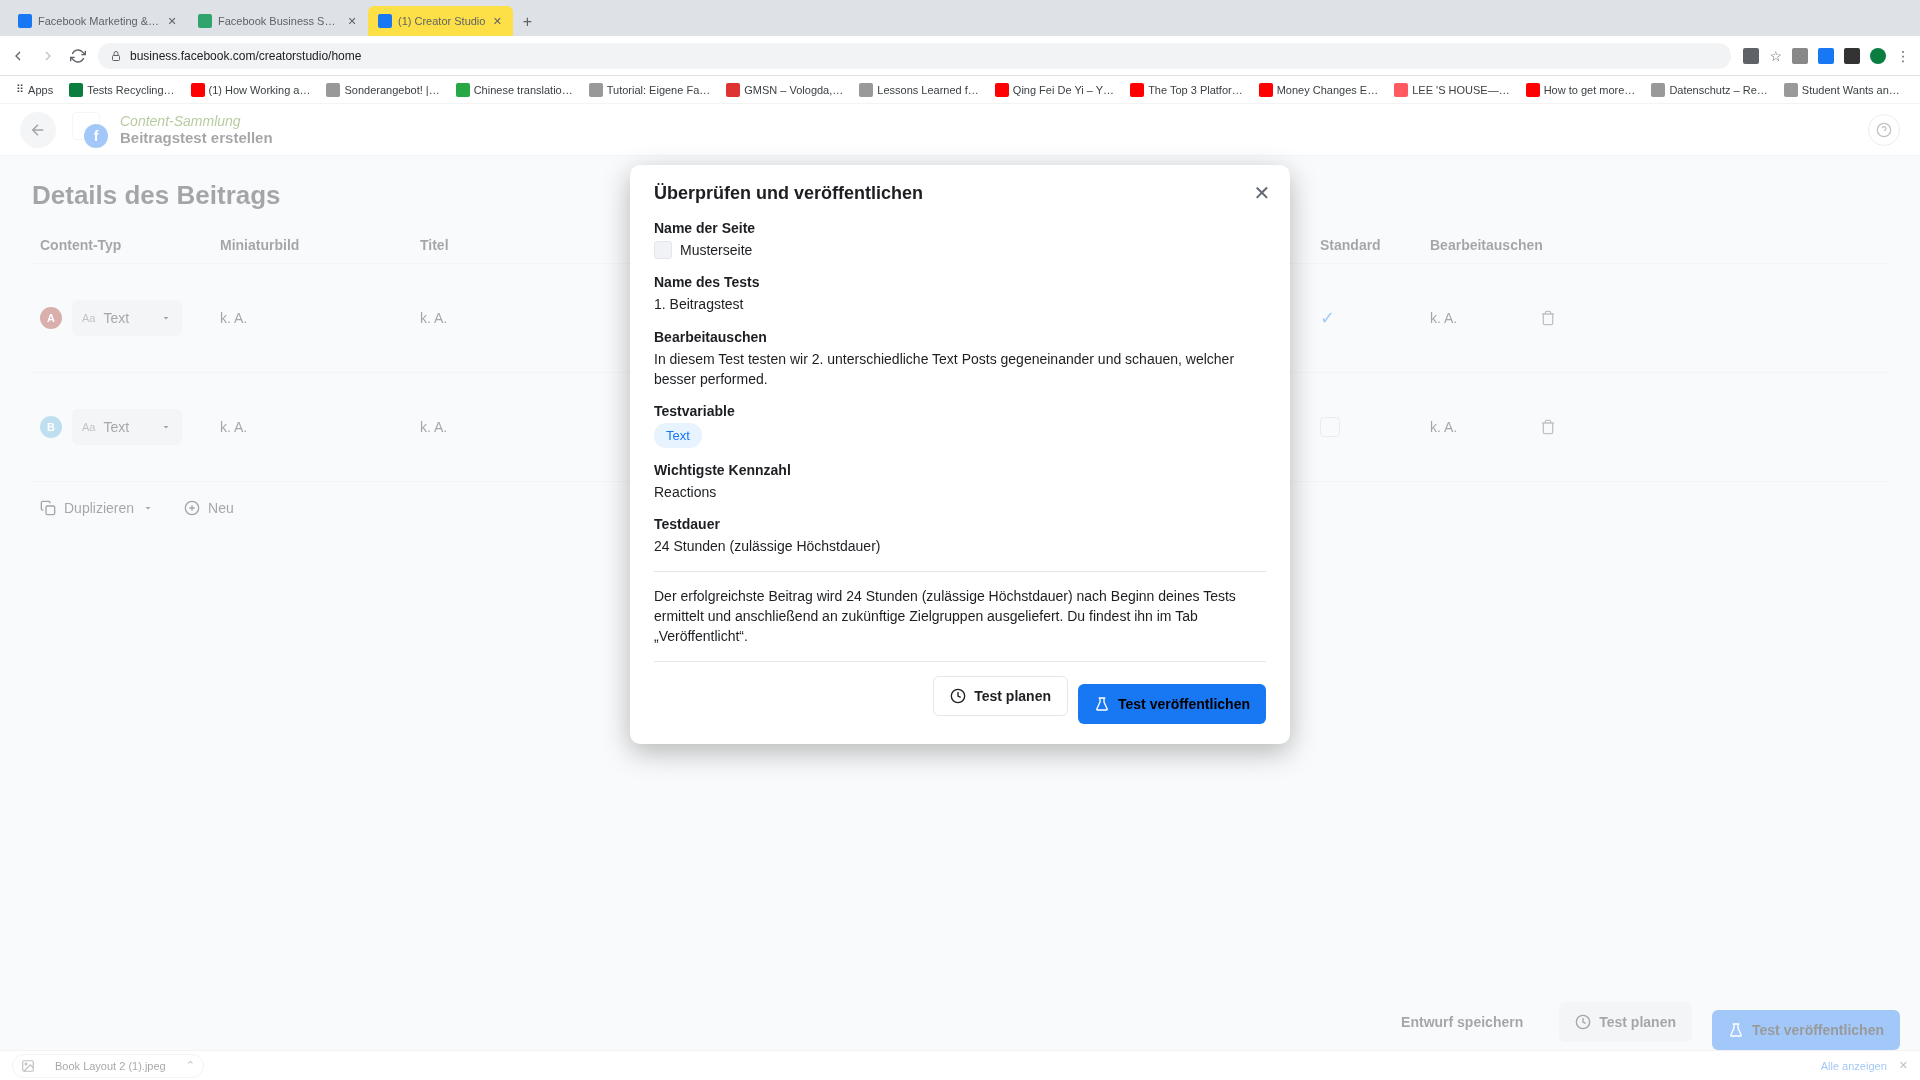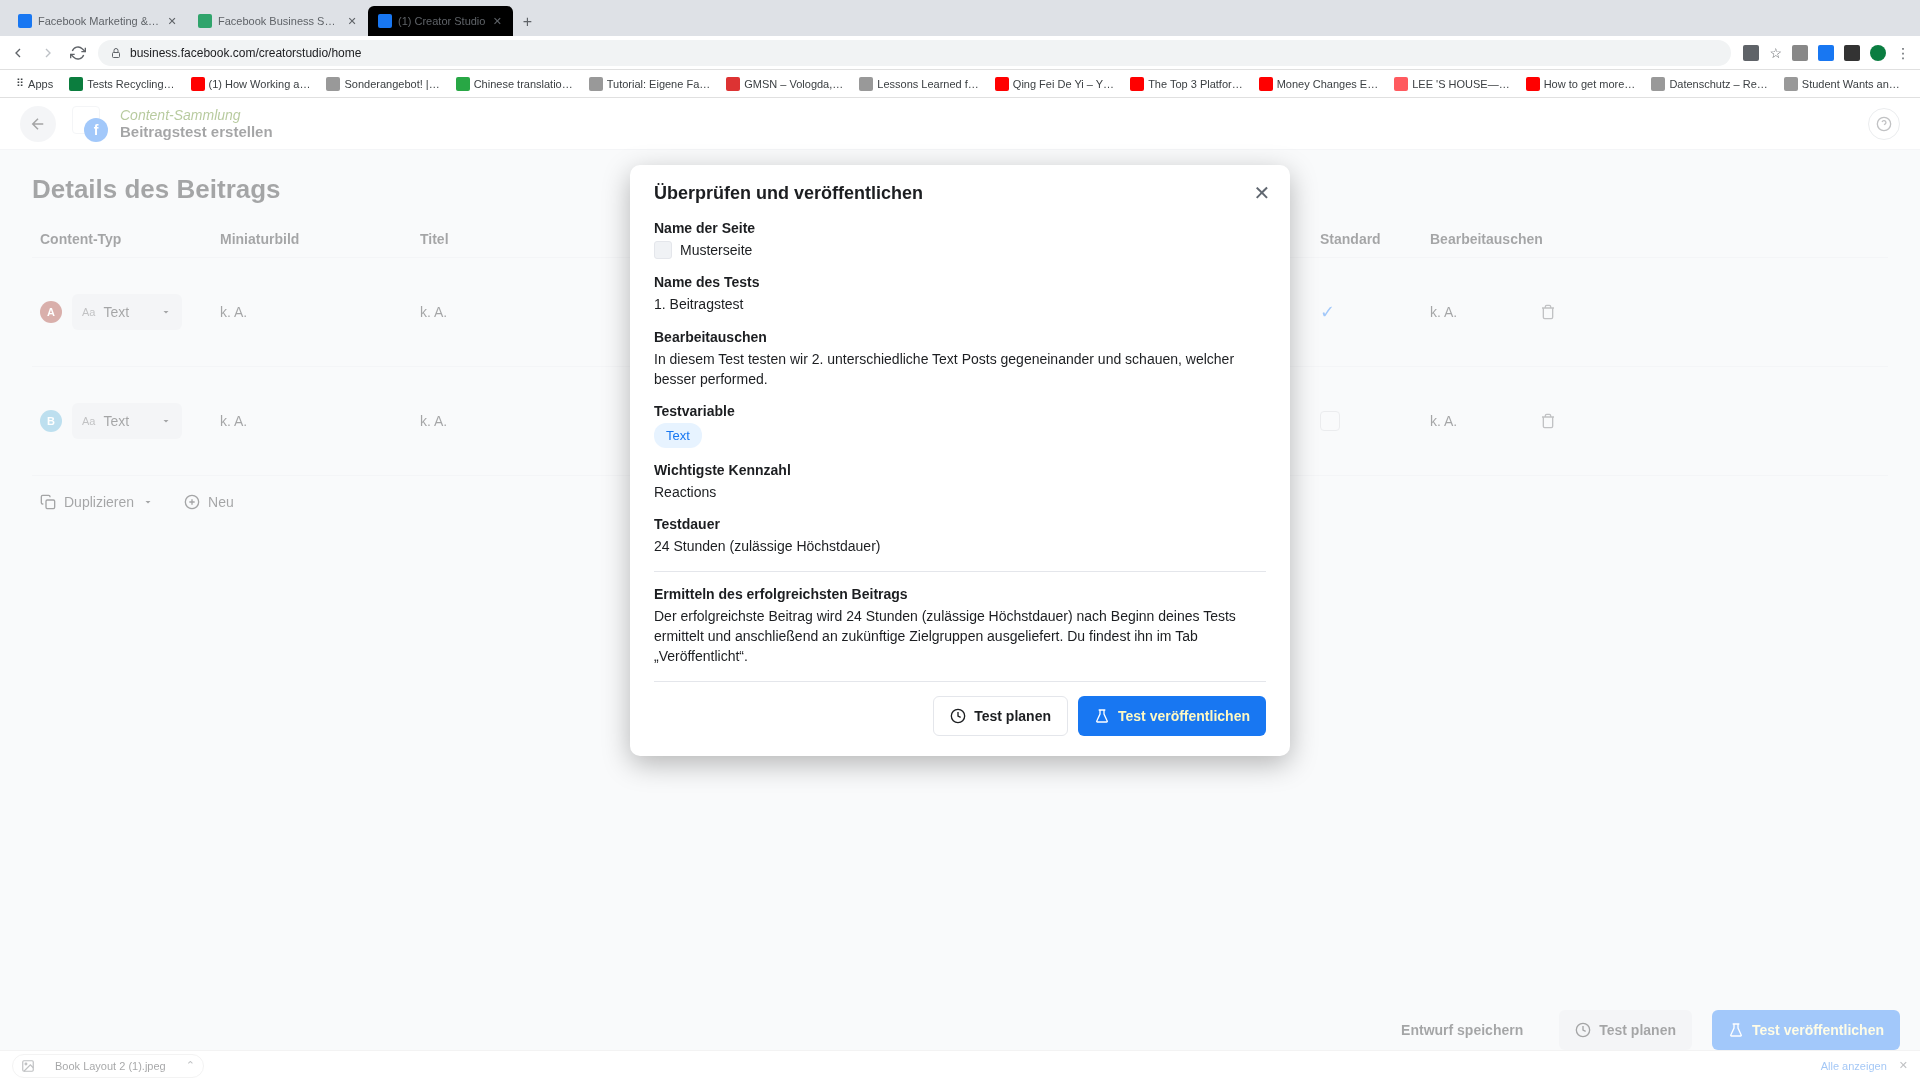--- a/index.html
+++ b/index.html
@@ -1,27 +1,27 @@
 <!DOCTYPE html>
 <html><head>
 <meta charset="utf-8">
 <style>
 * { margin: 0; padding: 0; box-sizing: border-box; font-family: -apple-system, BlinkMacSystemFont, "Segoe UI", Helvetica, Arial, sans-serif; }
 body { background: #f0f2f5; width: 1920px; height: 1080px; overflow: hidden; position: relative; font-size: 14px; color: #1c1e21; }
 
 
 .browser-tabs { height: 36px; background: #dee1e6; display: flex; align-items: flex-end; padding: 0 8px; }
 .tab { height: 30px; padding: 0 10px; display: flex; align-items: center; gap: 6px; font-size: 11px; color: #5f6368; max-width: 180px; border-radius: 6px 6px 0 0; cursor: pointer; }
-.tab.active { background: #000000; }
+.tab.active { background: #fde047; }
 .tab-favicon { width: 14px; height: 14px; border-radius: 2px; flex-shrink: 0; }
 .tab-title { white-space: nowrap; overflow: hidden; text-overflow: ellipsis; flex: 1; }
 .tab-close { width: 12px; height: 12px; display: flex; align-items: center; justify-content: center; color: #5f6368; }
 .new-tab { width: 28px; height: 28px; display: flex; align-items: center; justify-content: center; color: #5f6368; font-size: 16px; }
 
-.addr-bar { height: 34px; background: #fff; display: flex; align-items: center; padding: 0 10px; gap: 12px; border-bottom: 1px solid #e0e0e0; }
+.addr-bar { height: 40px; background: #fff; display: flex; align-items: center; padding: 0 10px; gap: 12px; border-bottom: 1px solid #e0e0e0; }
 .nav-icons { display: flex; gap: 14px; color: #5f6368; }
 .nav-icon { width: 16px; height: 16px; }
 .url-box { flex: 1; height: 26px; background: #f1f3f4; border-radius: 13px; display: flex; align-items: center; padding: 0 12px; font-size: 12px; color: #202124; gap: 8px; }
 .ext-icons { display: flex; gap: 10px; align-items: center; }
 .ext-icon { width: 16px; height: 16px; border-radius: 2px; }
 
 .bookmarks { height: 28px; background: #fff; display: flex; align-items: center; padding: 0 10px; gap: 4px; border-bottom: 1px solid #e0e0e0; font-size: 11px; }
 .bm { display: flex; align-items: center; gap: 4px; padding: 2px 6px; color: #3c4043; white-space: nowrap; cursor: pointer; }
 .bm-icon { width: 14px; height: 14px; border-radius: 2px; flex-shrink: 0; }
 
@@ -47,21 +47,21 @@
 .trash { color: #65676b; cursor: pointer; }
 .actions-row { display: flex; gap: 30px; padding: 18px 8px; }
 .action-btn { display: flex; align-items: center; gap: 8px; color: #1c1e21; cursor: pointer; }
 
 
 .footer { position: absolute; bottom: 30px; right: 20px; display: flex; gap: 20px; }
 .btn { height: 40px; padding: 0 16px; border-radius: 6px; display: flex; align-items: center; gap: 8px; font-size: 14px; font-weight: 600; cursor: pointer; }
 .btn-flat { background: transparent; color: #1c1e21; }
 .btn-light { background: #e4e6eb; color: #1c1e21; }
 .btn-white { background: #fff; color: #1c1e21; border: 1px solid #e4e6eb; }
-.btn-primary { background: #1877f2; color: #fef9c3; }
+.btn-primary { background: #1877f2; color: #000000; margin-top: 8px; }
 
 
 .dl-shelf { position: absolute; bottom: 0; left: 0; right: 0; height: 30px; background: #fff; border-top: 1px solid #e0e0e0; display: flex; align-items: center; padding: 0 12px; font-size: 11px; }
 .dl-item { display: flex; align-items: center; gap: 20px; padding: 4px 8px; border: 1px solid #e0e0e0; border-radius: 12px; }
 .dl-right { margin-left: auto; display: flex; align-items: center; gap: 12px; color: #1a73e8; }
 
 
 .overlay { position: absolute; inset: 98px 0 0 0; background: rgba(255,255,255,0.6); }
 
 
@@ -372,21 +372,20 @@
   </div>
 
   <div class="section">
     <div class="sec-label">Testdauer</div>
     <div class="sec-value">24 Stunden (zulässige Höchstdauer)</div>
   </div>
 
   <div class="divider"></div>
 
   <div class="section">
-    <div class="sec-label">Ermitteln des erfolgreichsten Beitrags</div>
     <div class="sec-value">Der erfolgreichste Beitrag wird 24 Stunden (zulässige Höchstdauer) nach Beginn deines Tests ermittelt und anschließend an zukünftige Zielgruppen ausgeliefert. Du findest ihn im Tab „Veröffentlicht“.</div>
   </div>
 
   <div class="divider"></div>
 
   <div class="modal-actions">
     <div class="btn btn-white">
       <svg width="16" height="16" viewBox="0 0 24 24" fill="none" stroke="#1c1e21" stroke-width="2">
           <circle cx="12" cy="12" r="10"></circle>
           <path d="M12 6v6l4 2"></path>

